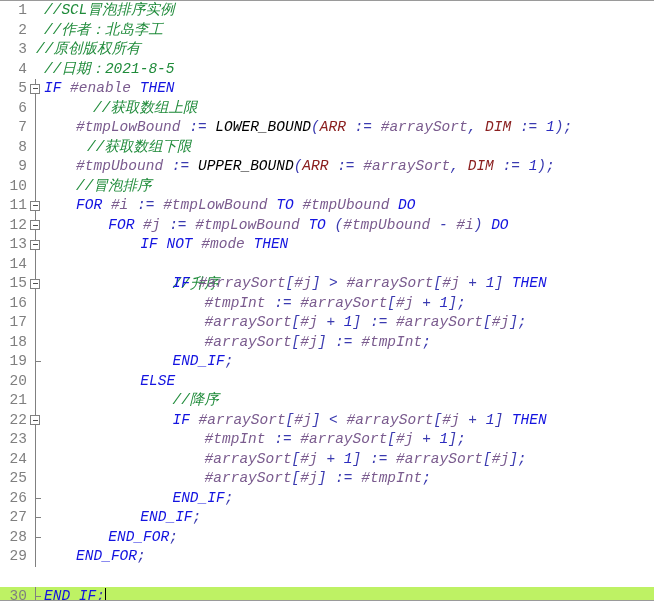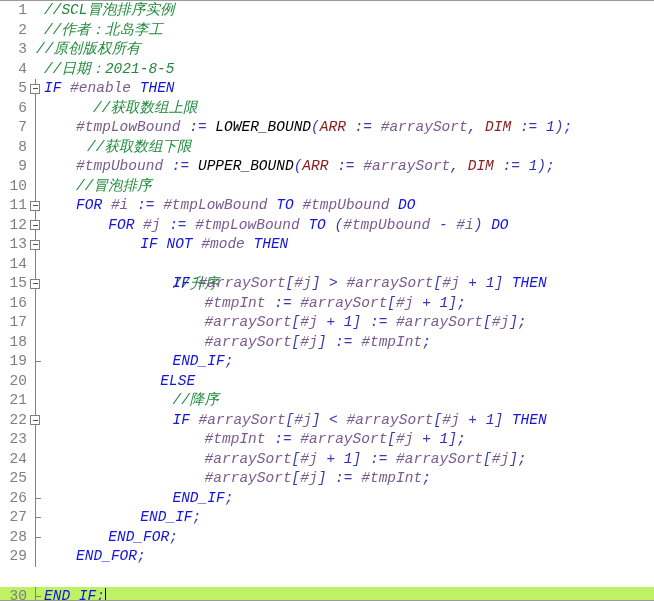--- a/index.html
+++ b/index.html
@@ -136,21 +136,21 @@
       <div class="line"><div class="gutter-num">10</div><div class="fold-col"><div class="fold-line"></div></div><div class="code-text" style="left: 76.12px;"><span class="cm">//冒泡排序</span></div></div>
       <div class="line"><div class="gutter-num">11</div><div class="fold-col"><div class="fold-line half-top"></div><div class="fold-line half-bottom"></div><div class="fold-box"></div></div><div class="code-text" style="left: 76.12px;"><span class="kw">FOR</span><span class="pl"> </span><span class="var">#i</span><span class="op"> := </span><span class="var">#tmpLowBound</span><span class="pl"> </span><span class="kw">TO</span><span class="pl"> </span><span class="var">#tmpUbound</span><span class="pl"> </span><span class="kw">DO</span></div></div>
       <div class="line"><div class="gutter-num">12</div><div class="fold-col"><div class="fold-line half-top"></div><div class="fold-line half-bottom"></div><div class="fold-box"></div></div><div class="code-text" style="left: 108.24px;"><span class="kw">FOR</span><span class="pl"> </span><span class="var">#j</span><span class="op"> := </span><span class="var">#tmpLowBound</span><span class="pl"> </span><span class="kw">TO</span><span class="pl"> (</span><span class="var">#tmpUbound</span><span class="op"> - </span><span class="var">#i</span><span class="pl">) </span><span class="kw">DO</span></div></div>
       <div class="line"><div class="gutter-num">13</div><div class="fold-col"><div class="fold-line half-top"></div><div class="fold-line half-bottom"></div><div class="fold-box"></div></div><div class="code-text" style="left: 140.36px;"><span class="kw">IF</span><span class="pl"> </span><span class="kw">NOT</span><span class="pl"> </span><span class="var">#mode</span><span class="pl"> </span><span class="kw">THEN</span></div></div>
       <div class="line"><div class="gutter-num">14</div><div class="fold-col"><div class="fold-line"></div></div><div class="code-text" style="left: 172.48px; margin-top: 20px;"><span class="cm">//升序</span></div></div>
       <div class="line"><div class="gutter-num">15</div><div class="fold-col"><div class="fold-line half-top"></div><div class="fold-line half-bottom"></div><div class="fold-box"></div></div><div class="code-text" style="left: 172.48px;"><span class="kw">IF</span><span class="pl"> </span><span class="var">#arraySort</span><span class="pl">[</span><span class="var">#j</span><span class="pl">]</span><span class="op"> &gt; </span><span class="var">#arraySort</span><span class="pl">[</span><span class="var">#j</span><span class="op"> + </span><span class="num">1</span><span class="pl">] </span><span class="kw">THEN</span></div></div>
       <div class="line"><div class="gutter-num">16</div><div class="fold-col"><div class="fold-line"></div></div><div class="code-text" style="left: 204.6px;"><span class="var">#tmpInt</span><span class="op"> := </span><span class="var">#arraySort</span><span class="pl">[</span><span class="var">#j</span><span class="op"> + </span><span class="num">1</span><span class="pl">];</span></div></div>
       <div class="line"><div class="gutter-num">17</div><div class="fold-col"><div class="fold-line"></div></div><div class="code-text" style="left: 204.6px;"><span class="var">#arraySort</span><span class="pl">[</span><span class="var">#j</span><span class="op"> + </span><span class="num">1</span><span class="pl">]</span><span class="op"> := </span><span class="var">#arraySort</span><span class="pl">[</span><span class="var">#j</span><span class="pl">];</span></div></div>
       <div class="line"><div class="gutter-num">18</div><div class="fold-col"><div class="fold-line"></div></div><div class="code-text" style="left: 204.6px;"><span class="var">#arraySort</span><span class="pl">[</span><span class="var">#j</span><span class="pl">]</span><span class="op"> := </span><span class="var">#tmpInt</span><span class="pl">;</span></div></div>
       <div class="line"><div class="gutter-num">19</div><div class="fold-col"><div class="fold-line"></div><div class="fold-foot"></div></div><div class="code-text" style="left: 172.48px;"><span class="kw">END_IF</span><span class="pl">;</span></div></div>
-      <div class="line"><div class="gutter-num">20</div><div class="fold-col"><div class="fold-line"></div></div><div class="code-text" style="left: 140.36px; margin-left: 20px;"><span class="kw">ELSE</span></div></div>
+      <div class="line"><div class="gutter-num">20</div><div class="fold-col"><div class="fold-line"></div></div><div class="code-text" style="left: 140.36px;"><span class="kw">ELSE</span></div></div>
       <div class="line"><div class="gutter-num">21</div><div class="fold-col"><div class="fold-line"></div></div><div class="code-text" style="left: 172.48px;"><span class="cm">//降序</span></div></div>
       <div class="line"><div class="gutter-num">22</div><div class="fold-col"><div class="fold-line half-top"></div><div class="fold-line half-bottom"></div><div class="fold-box"></div></div><div class="code-text" style="left: 172.48px;"><span class="kw">IF</span><span class="pl"> </span><span class="var">#arraySort</span><span class="pl">[</span><span class="var">#j</span><span class="pl">]</span><span class="op"> &lt; </span><span class="var">#arraySort</span><span class="pl">[</span><span class="var">#j</span><span class="op"> + </span><span class="num">1</span><span class="pl">] </span><span class="kw">THEN</span></div></div>
       <div class="line"><div class="gutter-num">23</div><div class="fold-col"><div class="fold-line"></div></div><div class="code-text" style="left: 204.6px;"><span class="var">#tmpInt</span><span class="op"> := </span><span class="var">#arraySort</span><span class="pl">[</span><span class="var">#j</span><span class="op"> + </span><span class="num">1</span><span class="pl">];</span></div></div>
       <div class="line"><div class="gutter-num">24</div><div class="fold-col"><div class="fold-line"></div></div><div class="code-text" style="left: 204.6px;"><span class="var">#arraySort</span><span class="pl">[</span><span class="var">#j</span><span class="op"> + </span><span class="num">1</span><span class="pl">]</span><span class="op"> := </span><span class="var">#arraySort</span><span class="pl">[</span><span class="var">#j</span><span class="pl">];</span></div></div>
       <div class="line"><div class="gutter-num">25</div><div class="fold-col"><div class="fold-line"></div></div><div class="code-text" style="left: 204.6px;"><span class="var">#arraySort</span><span class="pl">[</span><span class="var">#j</span><span class="pl">]</span><span class="op"> := </span><span class="var">#tmpInt</span><span class="pl">;</span></div></div>
       <div class="line"><div class="gutter-num">26</div><div class="fold-col"><div class="fold-line"></div><div class="fold-foot"></div></div><div class="code-text" style="left: 172.48px;"><span class="kw">END_IF</span><span class="pl">;</span></div></div>
       <div class="line"><div class="gutter-num">27</div><div class="fold-col"><div class="fold-line"></div><div class="fold-foot"></div></div><div class="code-text" style="left: 140.36px;"><span class="kw">END_IF</span><span class="pl">;</span></div></div>
       <div class="line"><div class="gutter-num">28</div><div class="fold-col"><div class="fold-line"></div><div class="fold-foot"></div></div><div class="code-text" style="left: 108.24px;"><span class="kw">END_FOR</span><span class="pl">;</span></div></div>
       <div class="line"><div class="gutter-num">29</div><div class="fold-col"><div class="fold-line"></div></div><div class="code-text" style="left: 76.12px;"><span class="kw">END_FOR</span><span class="pl">;</span></div></div>
       <div class="line current"><div class="gutter-num">30</div><div class="fold-col"><div class="fold-line"></div><div class="fold-foot"></div></div><div class="code-text" style="left: 44px;"><span class="kw">END_IF</span><span class="pl">;</span><span class="caret"></span></div></div>

